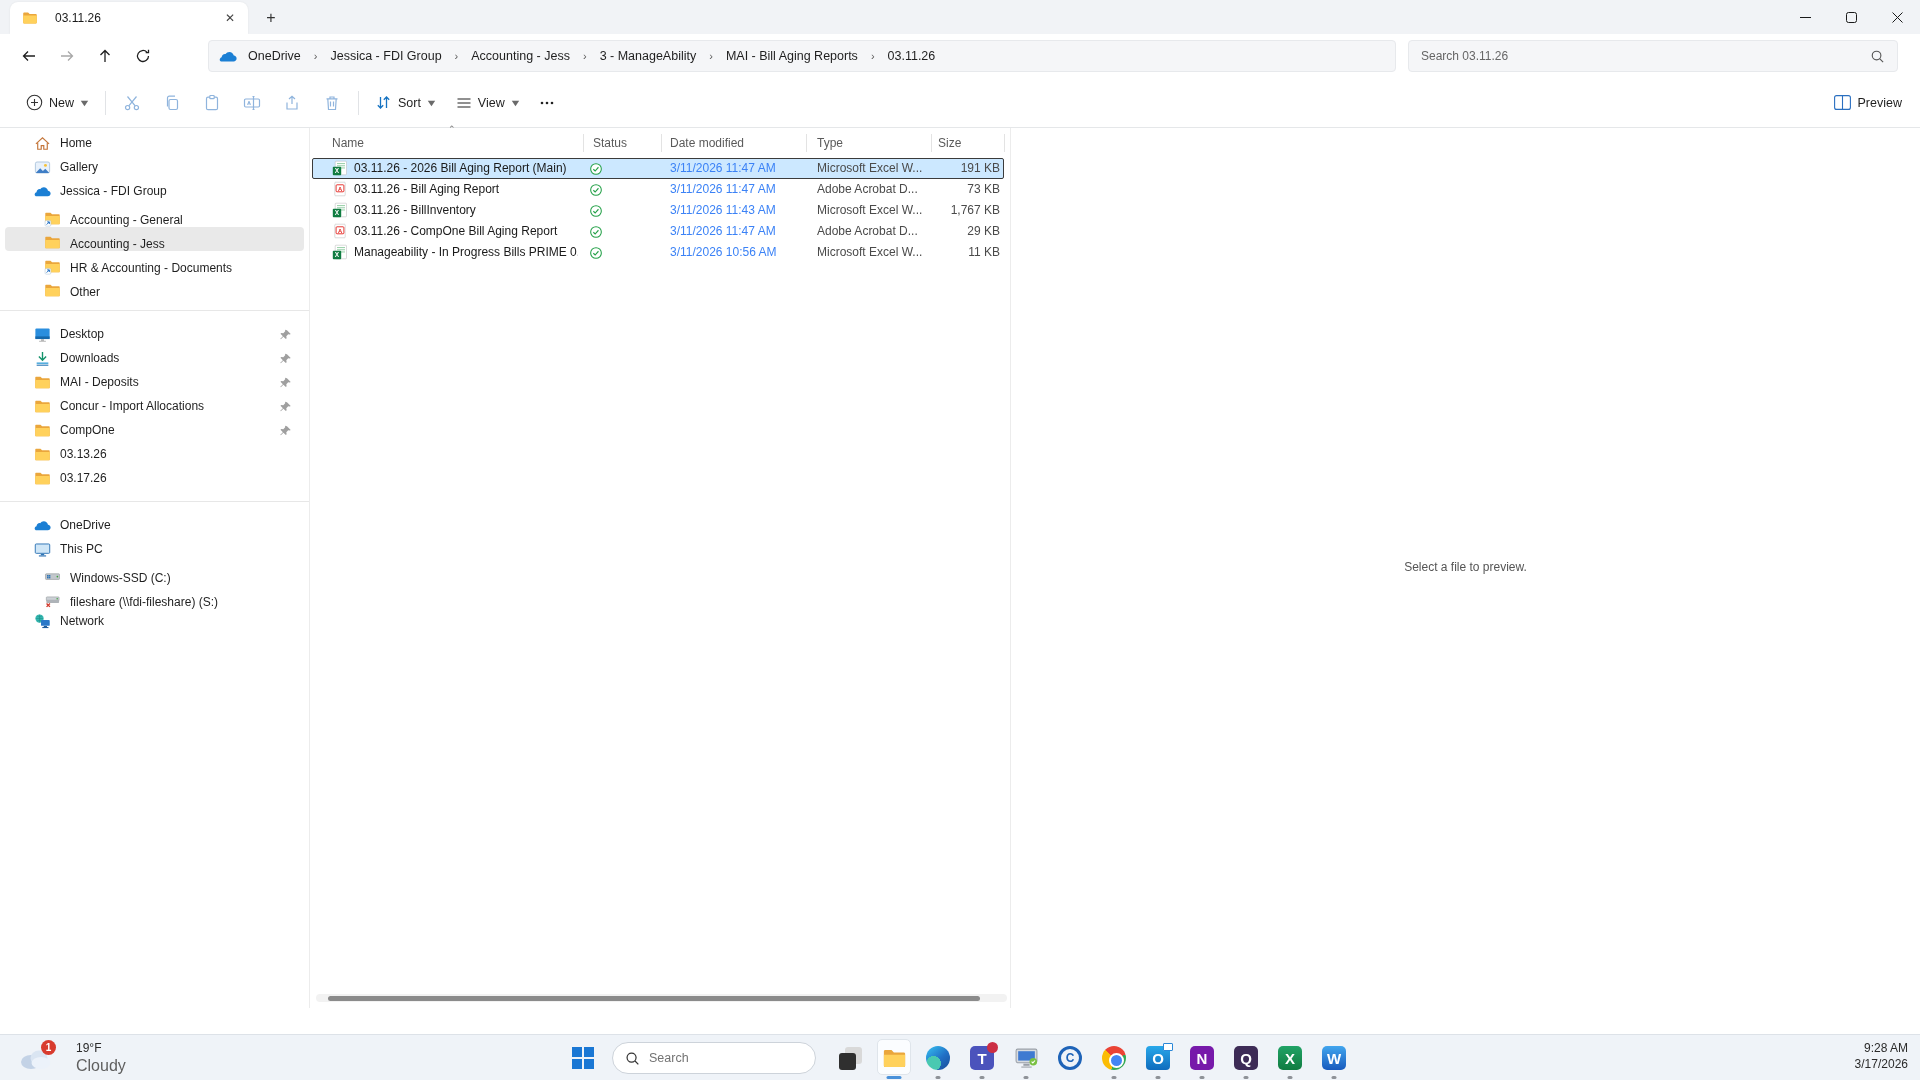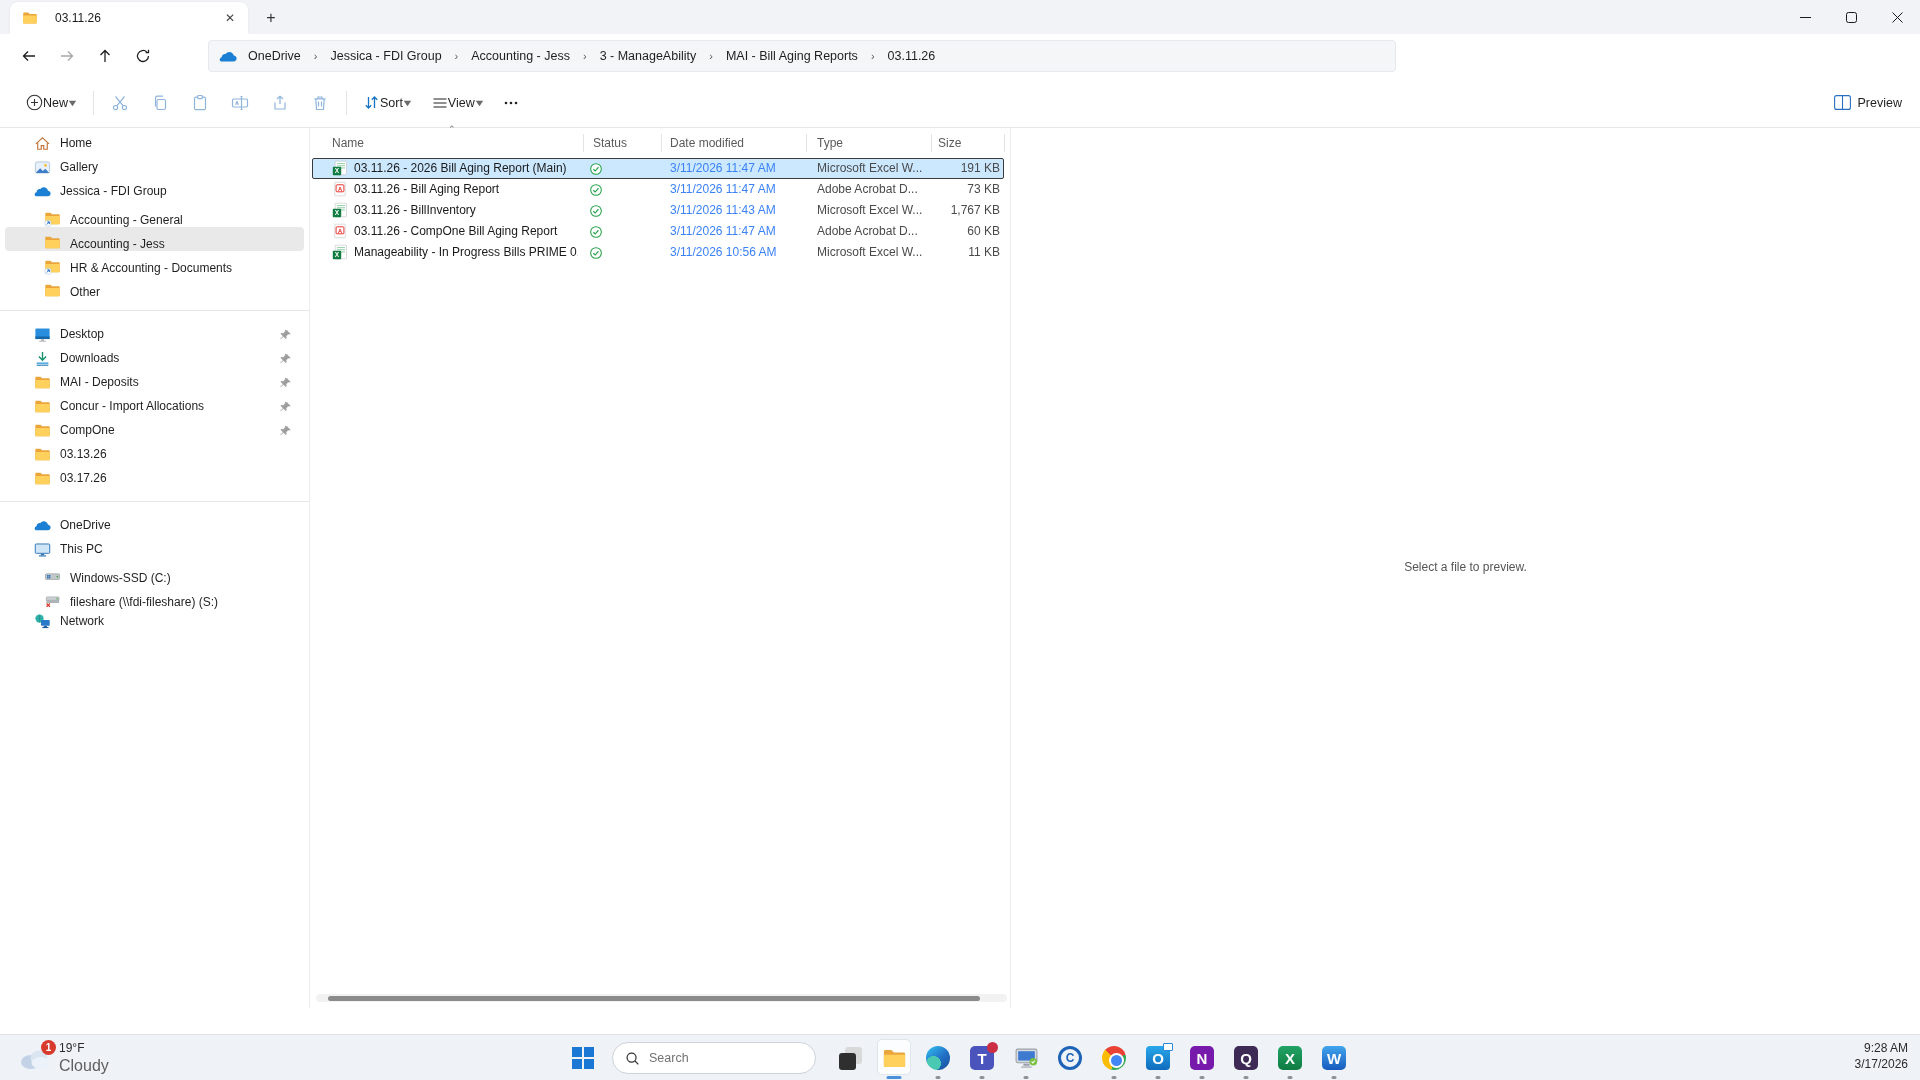--- a/index.html
+++ b/index.html
@@ -27,21 +27,21 @@
   .crumbbar { position:absolute; left:208px; top:6px; width:1188px; height:32px; background:#f5f6f8;
     border:1px solid #e7e9ec; border-radius:4px; display:flex; align-items:center; padding:0 10px; }
   .crumb { font-size:12.5px; color:#1f1f1f; padding:3px 7px; border-radius:3px; white-space:nowrap; }
   .crumb-chev { font-size:11px; color:#5a5a5a; padding:0 6px; }
   .searchbar { position:absolute; left:1408px; top:6px; width:490px; height:32px; background:#f5f6f8;
     border:1px solid #e7e9ec; border-radius:4px; display:flex; align-items:center; padding:0 12px; }
   .searchbar .ph { flex:1; font-size:12px; color:#666; }
 
   .toolbar { position:absolute; left:0; top:78px; width:100%; height:50px; background:#fff;
     border-bottom:1px solid #e5e7e9; display:flex; align-items:center; }
-  .tbtn { display:flex; align-items:center; padding:7px 10px; border-radius:4px; color:#1f1f1f; font-size:12.5px; }
+  .tbtn { display:flex; align-items:center; gap:6px; padding:7px 10px; border-radius:4px; color:#1f1f1f; font-size:12.5px; }
   .tsep { width:1px; height:24px; background:#e1e3e6; margin:0 6px; }
   .ticon { width:40px; height:36px; display:flex; align-items:center; justify-content:center; border-radius:4px; color:#8fb4dd; }
   .chev { font-size:9px; color:#6a6a6a; transform:scaleX(1.4); }
   .preview-toggle { position:absolute; right:18px; display:flex; align-items:center; gap:7px; font-size:12.5px; color:#1f1f1f; }
 
   
   .content { position:absolute; left:0; top:128px; width:100%; height:880px; background:#fff; }
   .sidebar { position:absolute; left:0; top:0; width:310px; height:880px; border-right:1px solid #ececec; overflow:hidden; padding-top:3px; }
   .side-item { position:relative; height:24px; display:flex; align-items:center; margin:0 5px; border-radius:4px; padding-left:29px; }
   .side-item.ind { padding-left:39px;align-items:flex-end; }
@@ -85,21 +85,21 @@
   .vt { width:24px; height:19px; display:flex; align-items:center; justify-content:center; border-radius:3px;
     border:1px solid transparent; color:#333; }
   .vt.active { background:#d9eafc; border-color:#7db3e3; }
 
   
   .taskbar { position:absolute; left:0; top:1034px; width:1920px; height:46px; background:#eff3f8; border-top:1px solid #dde2e8; }
   .weather { position:absolute; left:10px; top:0; height:46px; display:flex; align-items:center; padding:0 8px; border-radius:4px; }
   .wicon { position:relative; width:34px; height:26px; }
   .wbadge { position:absolute; right:-4px; top:-5px; min-width:15px; height:15px; border-radius:8px; background:#d83b2e;
     color:#fff; font-size:10px; font-weight:bold; display:flex; align-items:center; justify-content:center; padding:0 3px; }
-  .wtext { margin-left:7px; line-height:1.25; }
+  .wtext { margin-left:24px; line-height:1.25; }
   .wtemp { font-size:12px; color:#2b2b2b; }
   .wcond { font-size:16px; color:#5f5f5f; }
   .startbtn { position:absolute; left:566px; top:7px; width:34px; height:32px; border-radius:4px;
     display:flex; align-items:center; justify-content:center; }
   .winlogo { display:grid; grid-template-columns:10px 10px; grid-template-rows:10px 10px; gap:2px; }
   .winlogo span { background:#1a77d4; }
   .tb-search { position:absolute; left:612px; top:7px; width:204px; height:32px; background:#fff;
     border:1px solid #cdd3da; border-radius:16px; display:flex; align-items:center; padding:0 12px; gap:9px; }
   .tb-search .ph { font-size:12.5px; color:#737373; }
   .tb-apps { position:absolute; left:828px; top:0; height:46px; display:flex; }
@@ -206,20 +206,27 @@
             <span class="crumb-chev">›</span>
             <span class="crumb">Accounting - Jess</span>
             <span class="crumb-chev">›</span>
             <span class="crumb">3 - ManageAbility</span>
             <span class="crumb-chev">›</span>
             <span class="crumb">MAI - Bill Aging Reports</span>
             <span class="crumb-chev">›</span>
             <span class="crumb">03.11.26</span>
           </span>
       </div>
+      <div class="searchbar">
+        <span class="ph">Search 03.11.26</span>
+        <svg width="15" height="15" viewBox="0 0 16 16" fill="none" stroke="#555" stroke-width="1.2">
+            <circle cx="7" cy="7" r="4.6"></circle>
+            <path d="M10.5 10.5 14 14"></path>
+          </svg>
+      </div>
     </div>
 
     <div class="toolbar">
       <div class="tbtn" style="margin-left:16px">
         <svg width="17" height="17" viewBox="0 0 17 17" fill="none" stroke="#333" stroke-width="1.1">
             <circle cx="8.5" cy="8.5" r="7.2"></circle>
             <path d="M8.5 5v7M5 8.5h7"></path>
           </svg>
         <span>New</span>
         <span class="chev">▼</span>
@@ -584,21 +591,21 @@
                   <rect x="4.1" y="3.8" width="7.8" height="7" rx="0.9" fill="#fff" stroke="#e4231d" stroke-width="0.9"></rect>
                   <text x="8" y="9.5" font-size="5.8" font-weight="bold" fill="#e4231d" text-anchor="middle" font-family="Liberation Sans,sans-serif">A</text>
                 </svg></span>
               <span class="fname">03.11.26 - CompOne Bill Aging Report</span>
               <span class="fstat"><svg viewBox="0 0 16 16">
                   <circle cx="8" cy="8" r="6.1" fill="#fff" stroke="#23a047" stroke-width="1.2"></circle>
                   <path d="M5 8.3l2 2 3.8-4.3" stroke="#23a047" stroke-width="1.3" fill="none"></path>
                 </svg></span>
               <span class="fdate">3/11/2026 11:47 AM</span>
               <span class="ftype">Adobe Acrobat D...</span>
-              <span class="fsize">60 KB</span>
+              <span class="fsize">29 KB</span>
             </div>
             <div class="frow">
               <div class="hit"></div>
               <span class="fico"><svg viewBox="0 0 16 16">
                   <rect x="3.2" y="1.2" width="11.3" height="13.6" rx="0.8" fill="#fff" stroke="#b5b5b5" stroke-width="0.5"></rect>
                   <g fill="#9fd3ae">
                     <rect x="5" y="3" width="8" height="1.1"></rect>
                     <rect x="5" y="5.2" width="8" height="1.1"></rect>
                     <rect x="5" y="7.4" width="8" height="1.1"></rect>
                   </g>

